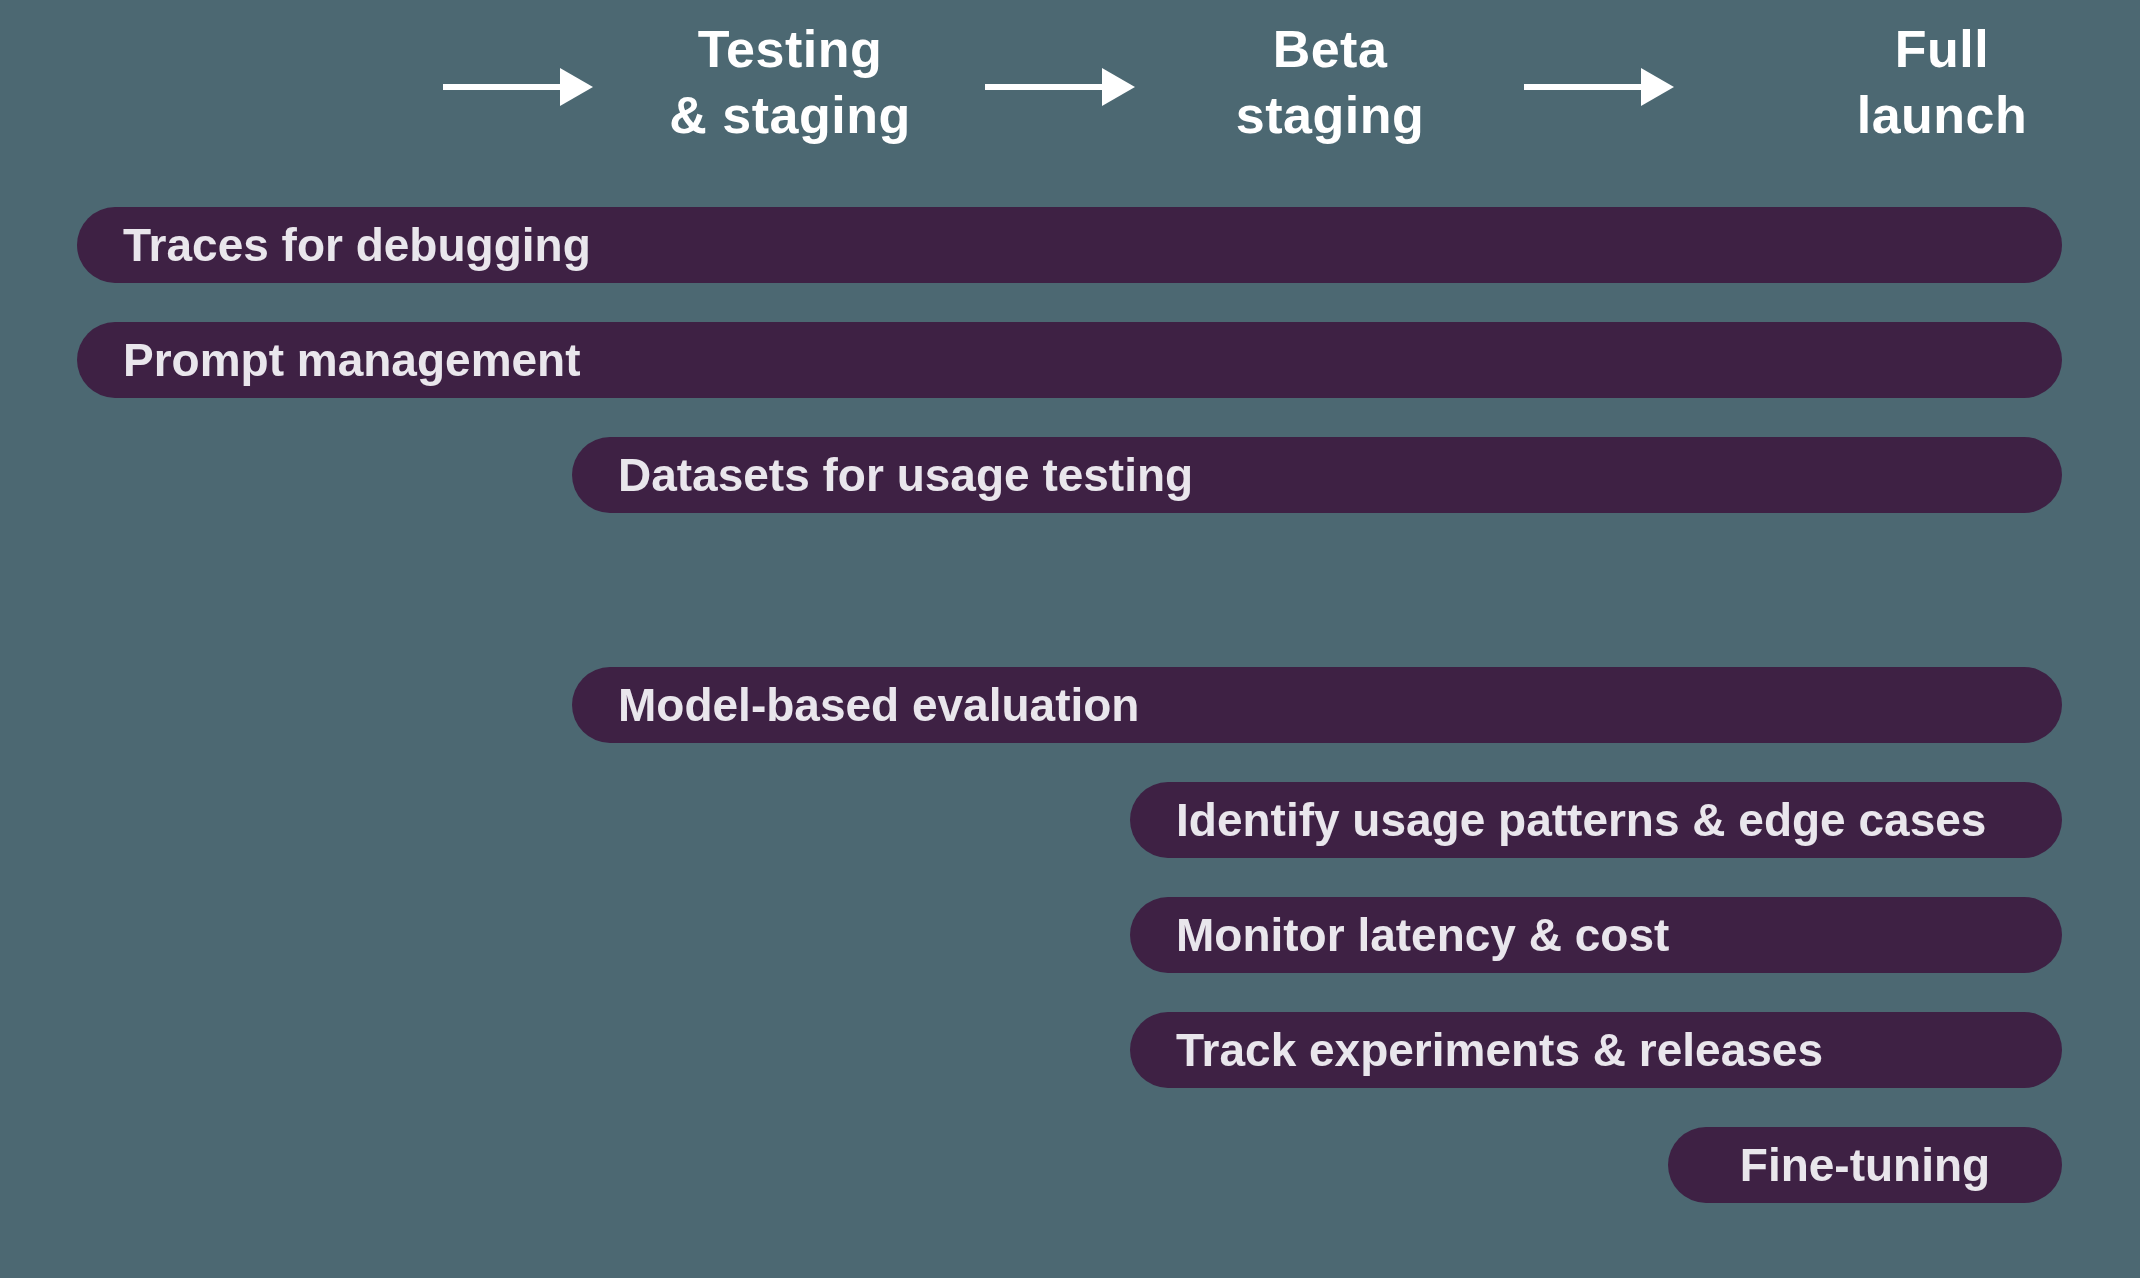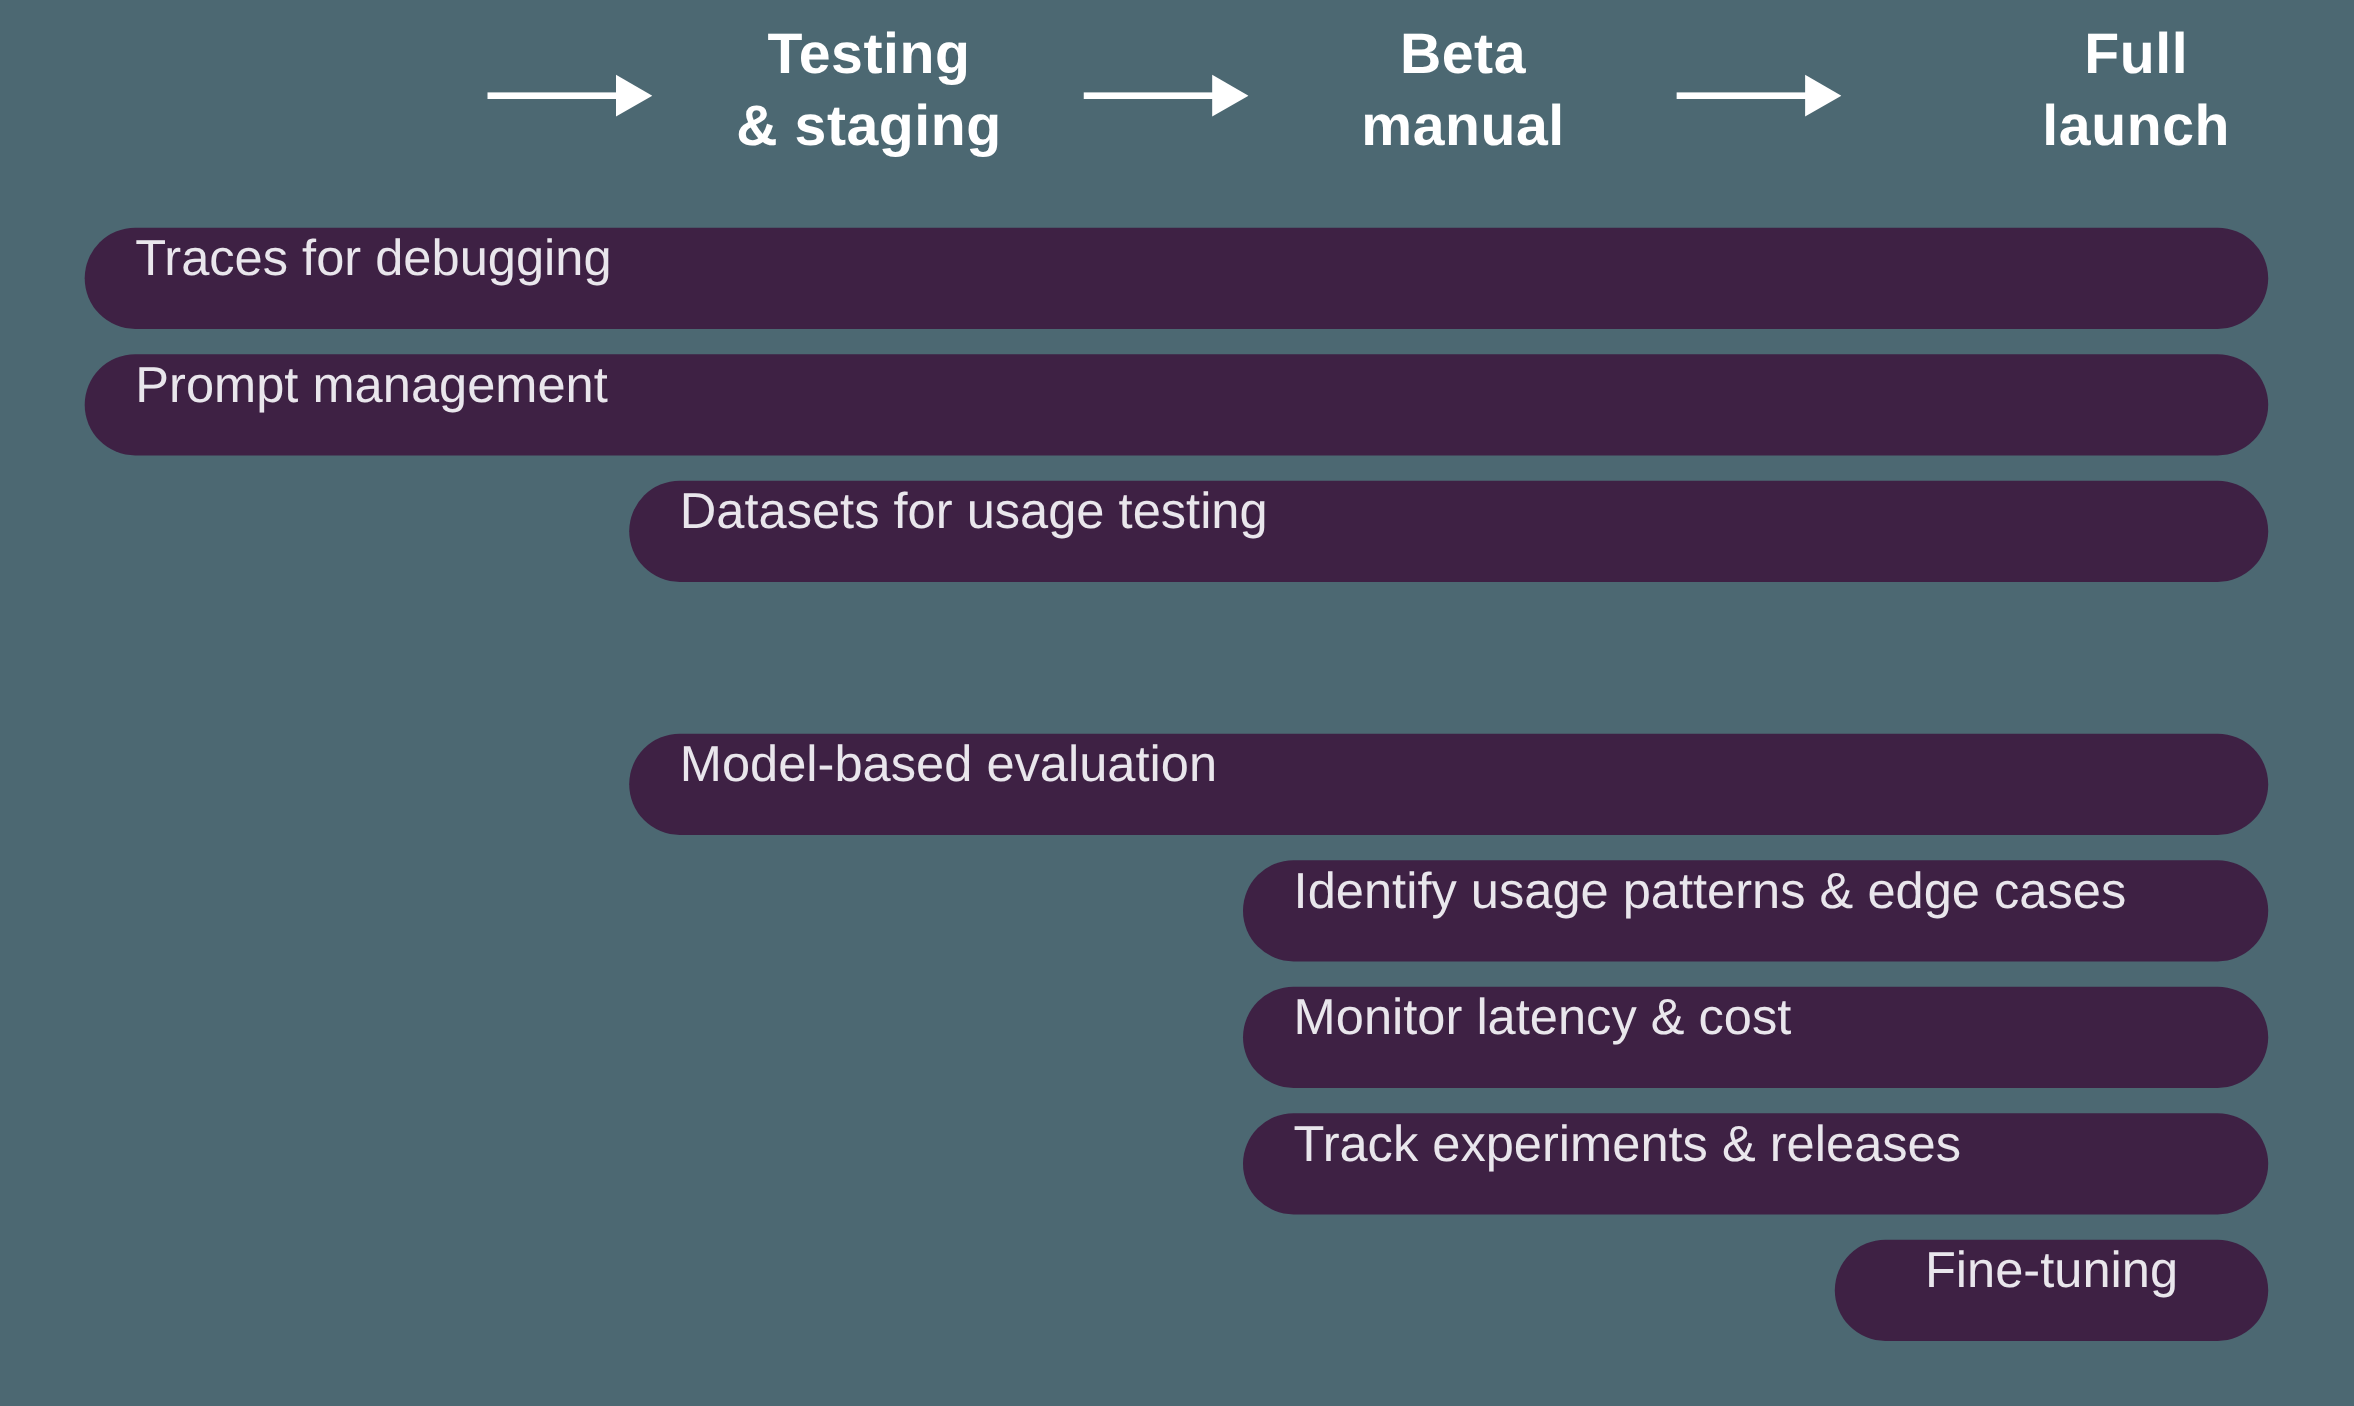--- a/index.html
+++ b/index.html
@@ -40,30 +40,30 @@
     position:absolute;
     top:57px;
     width:150px;
     height:60px;
   }
   .arrow-1{left:443px;}
   .arrow-2{left:985px;}
   .arrow-3{left:1524px;}
   .bar{
     position:absolute;
-    height:92px;
+    height:76px;
     background:var(--bar);
     border-radius:46px;
     display:flex;
-    align-items:flex-start;
+    align-items:center;
     box-sizing:border-box;
     padding:0 46px;
     color:var(--bar-text);
     font-size:46px;
-    font-weight:400;
+    font-weight:700;
     white-space:nowrap;
   }
   .bar.centered{justify-content:center;padding:0;}
   .r1{top:207px;left:77px;width:1985px;}
   .r2{top:322px;left:77px;width:1985px;}
   .r3{top:437px;left:572px;width:1490px;}
   .r4{top:552px;left:572px;width:1490px;}
   .r5{top:667px;left:572px;width:1490px;}
   .r6{top:782px;left:1130px;width:932px;}
   .r7{top:897px;left:1130px;width:932px;}
@@ -74,21 +74,21 @@
 <body>
 
 <div class="canvas">
 
   <div class="stage stage-2">
     <span>Testing</span><br>
     <span>&amp; staging</span>
   </div>
   <div class="stage stage-3">
     <span>Beta</span><br>
-    <span>manual</span>
+    <span>staging</span>
   </div>
   <div class="stage stage-4">
     <span>Full</span><br>
     <span>launch</span>
   </div>
 
   <svg class="arrow arrow-1" viewBox="0 0 150 60">
     <rect x="0" y="27" width="120" height="6" fill="#ffffff"></rect>
     <polygon points="117,11 117,49 150,30" fill="#ffffff"></polygon>
   </svg>

